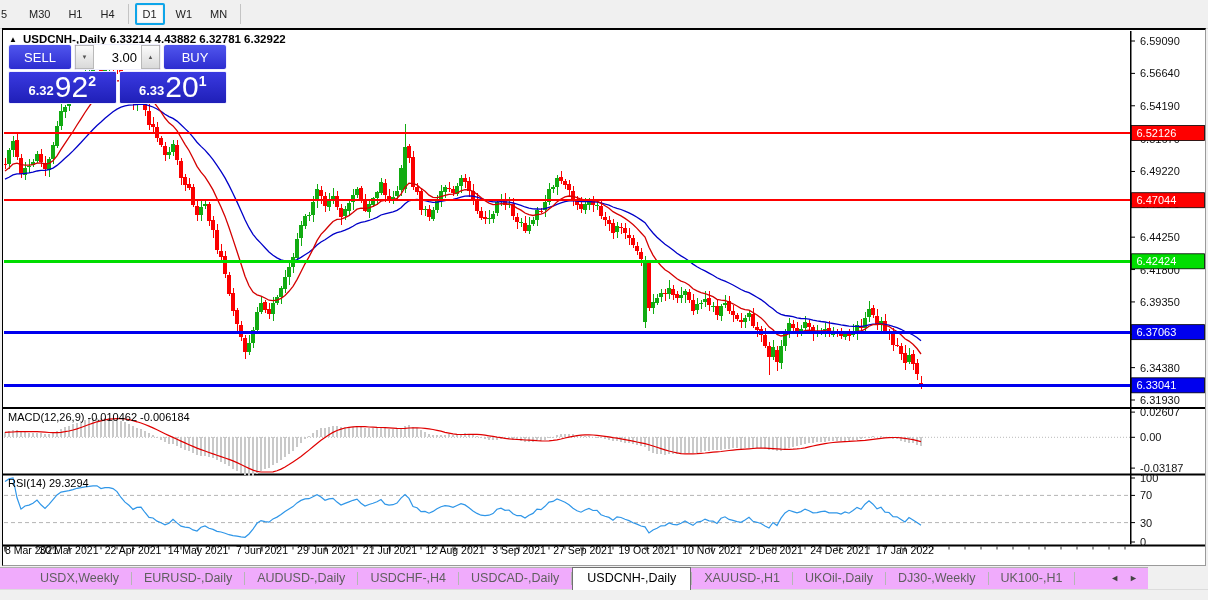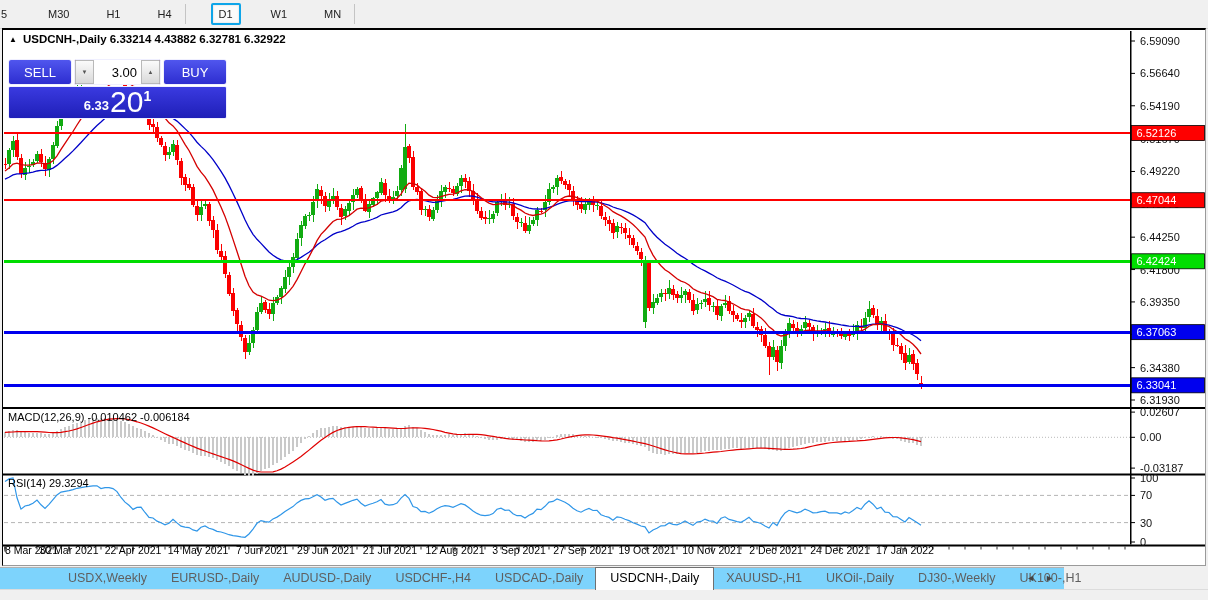--- a/index.html
+++ b/index.html
@@ -2,53 +2,53 @@
 <html><head>
 <meta charset="utf-8">
 <style>
   html,body{margin:0;padding:0;background:#f0f0f0;}
   #app{position:relative;width:1208px;height:600px;overflow:hidden;
        font-family:"Liberation Sans",sans-serif;background:#f0f0f0;}
   
   #toolbar{position:absolute;left:0;top:0;width:1208px;height:28px;background:#f0f0f0;
            border-bottom:1px solid #d6d6d6;display:flex;align-items:center;}
   .tfbtn{font-size:11px;color:#222;padding:3px 6px;margin-right:4px;border:1px solid transparent;
-         border-radius:2px;white-space:nowrap;cursor:default;margin-left:19px;}
+         border-radius:2px;white-space:nowrap;cursor:default;}
   .tfbtn.active{background:#fbfbfb;border:2px solid #0ea5e9;box-shadow:inset 0 0 2px #cfcfcf;}
   .tfbtn.clipped{width:10px;overflow:hidden;padding-left:0;margin-left:0;}
   .tfsep{width:1px;height:20px;background:#c4c4c4;margin:0 6px 0 2px;}
   
   #chartwin{position:absolute;left:2px;top:28px;width:1204px;height:538px;background:#ffffff;
             border-top:2px solid #000;border-left:1px solid #000;
             border-right:1px solid #9a9a9a;border-bottom:1px solid #9a9a9a;box-sizing:border-box;}
   #chart-svg{position:absolute;left:0;top:0;}
   #title-line{position:absolute;left:6px;top:3px;font-size:11.5px;font-weight:700;color:#000;
               display:flex;align-items:center;gap:6px;z-index:5;}
   #title-line .tri{font-size:8px;}
   
-  #trade-panel{position:absolute;left:5px;top:14px;width:219px;z-index:6;margin-top:15px;}
+  #trade-panel{position:absolute;left:5px;top:14px;width:219px;z-index:6;}
   .tp-row1{display:flex;height:26px;gap:2px;}
   .tp-btn{flex:0 0 62px;border:1px solid #efefff;border-radius:3px;color:#fff;font-size:13px;
           display:flex;align-items:center;justify-content:center;
           background:linear-gradient(#5056ee,#2d2dd0);cursor:pointer;}
   .tp-spin{flex:1;display:flex;border:1px solid #efefff;border-radius:2px;overflow:hidden;background:#701a75;}
   .tp-arrow{width:17px;background:linear-gradient(#fbfbfb,#d9d9d9);border:1px solid #b9b9b9;
             font-size:6px;color:#555;display:flex;align-items:center;justify-content:center;cursor:pointer;}
   .tp-vol{flex:1;font-size:13px;color:#000;display:flex;align-items:center;justify-content:flex-end;
           padding-right:4px;background:#fff;}
   .tp-row2{display:flex;height:33px;gap:2px;margin-top:1px;}
   .tp-price{flex:1;border:1px solid #efefff;border-radius:2px;color:#fff;
             background:linear-gradient(#3a3ae0,#1f1fb8);display:flex;align-items:flex-end;
             justify-content:center;padding-bottom:1px;overflow:hidden;}
   .tp-small{font-size:13px;font-weight:700;margin:0 1px 4px 0;}
   .tp-big{font-size:30px;line-height:30px;font-weight:400;}
   .tp-sup{font-size:14px;font-weight:700;margin-bottom:13px;}
   
-  #tabbar{position:absolute;left:0;top:567px;width:1064px;height:22px;background:#7dd3fc;
-          border-top:1px solid #b0b0b0;display:flex;align-items:flex-end;padding-left:56px;
+  #tabbar{position:absolute;left:0;top:567px;width:1148px;height:22px;background:#f0abfc;
+          border-top:1px solid #b0b0b0;display:flex;align-items:flex-end;padding-left:28px;
           box-sizing:border-box;}
   .tab{font-size:12.5px;color:#5f5f5f;padding:3px 12px 4px 12px;white-space:nowrap;cursor:pointer;}
   .tab.active{background:#fff;color:#000;border:1px solid #707070;border-bottom:none;
               padding:3px 14px 5px 14px;margin-bottom:-1px;z-index:2;}
   .tabsep{width:1px;height:13px;background:#b5b5b5;margin-bottom:4px;}
   #tab-arrows{position:absolute;right:10px;top:5px;display:flex;gap:10px;font-size:9px;color:#444;}
   #tab-arrows span{cursor:pointer;}
   
   #statusbar{position:absolute;left:0;top:589px;width:1208px;height:11px;background:#f0f0f0;
              border-top:1px solid #dcdcdc;}
@@ -951,20 +951,25 @@
         <div class="tp-btn">SELL</div>
         <div class="tp-spin">
           <div class="tp-arrow">▼</div>
           <div class="tp-vol">3.00</div>
           <div class="tp-arrow">▲</div>
         </div>
         <div class="tp-btn">BUY</div>
       </div>
       <div class="tp-row2">
         <div class="tp-price">
+          <span class="tp-small">6.32</span>
+          <span class="tp-big">92</span>
+          <span class="tp-sup">2</span>
+        </div>
+        <div class="tp-price">
           <span class="tp-small">6.33</span>
           <span class="tp-big">20</span>
           <span class="tp-sup">1</span>
         </div>
       </div>
     </div>
   </div>
 
   <div id="tabbar">
     <div class="tab">USDX,Weekly</div>

